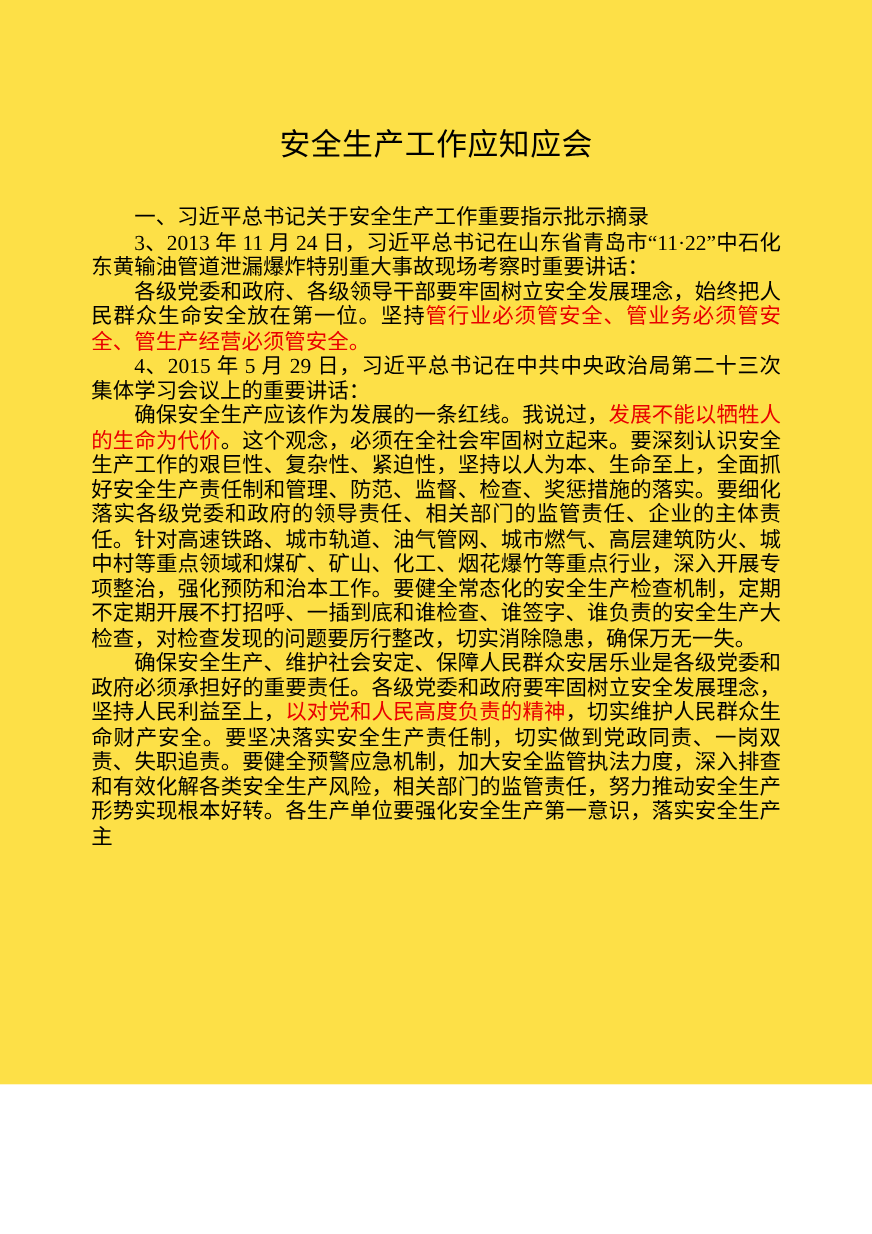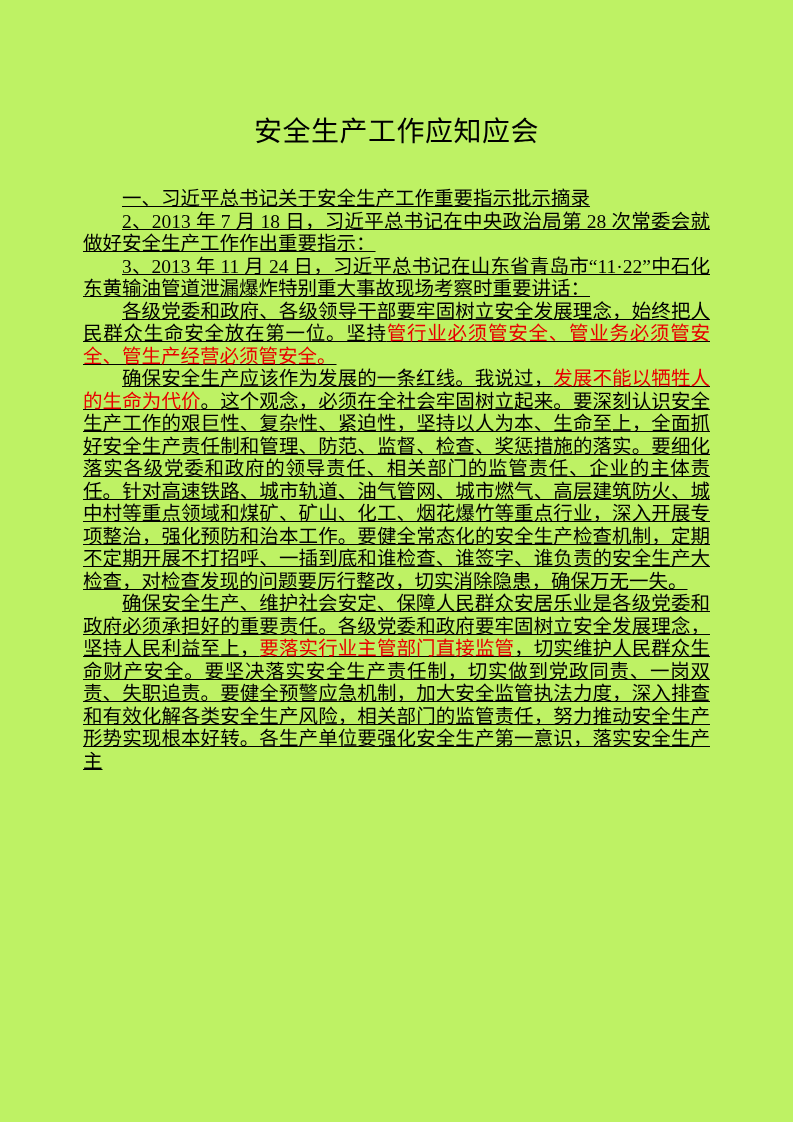--- a/index.html
+++ b/index.html
@@ -3,22 +3,22 @@
 <meta charset="utf-8">
 <style>
   html, body {
     margin: 0;
     padding: 0;
     background: #ffffff;
   }
   .page {
     position: relative;
     width: 793px;
-    height: 1122px;
-    background: #bef264;
+    height: 986px;
+    background: #fde047;
     box-sizing: border-box;
     padding: 112px 83px 0 83px;
     overflow: hidden;
     color: #000000;
   }
   .doc-title {
     margin: 0;
     font-family: "Liberation Sans", "DejaVu Sans", sans-serif;
     font-weight: 400;
     font-size: 28px;
@@ -33,35 +33,34 @@
     font-size: 19.5px;
     line-height: 22.5px;
     text-align: justify;
     text-justify: inter-character;
   }
   .doc-body p {
     margin: 0;
     padding: 0;
     text-indent: 2em;
     word-break: break-all;
-    text-decoration: underline;
   }
   .hl {
     color: var(--hl, #e80000);
   }
 </style>
 </head>
 <body>
 
 <div class="page">
   <h1 class="doc-title">安全生产工作应知应会</h1>
 
   <div class="doc-body">
     <p>一、习近平总书记关于安全生产工作重要指示批示摘录</p>
     <div id="paragraph-list">
-        <p><span>2、2013 年 7 月 18 日，习近平总书记在中央政治局第 28 次常委会就做好安全生产工作作出重要指示：</span></p>
         <p><span>3、2013 年 11 月 24 日，习近平总书记在山东省青岛市“11·22”中石化东黄输油管道泄漏爆炸特别重大事故现场考察时重要讲话：</span></p>
         <p><span>各级党委和政府、各级领导干部要牢固树立安全发展理念，始终把人民群众生命安全放在第一位。坚持</span><span class="hl">管行业必须管安全、管业务必须管安全、管生产经营必须管安全。</span></p>
+        <p><span>4、2015 年 5 月 29 日，习近平总书记在中共中央政治局第二十三次集体学习会议上的重要讲话：</span></p>
         <p><span>确保安全生产应该作为发展的一条红线。我说过，</span><span class="hl">发展不能以牺牲人的生命为代价</span><span>。这个观念，必须在全社会牢固树立起来。要深刻认识安全生产工作的艰巨性、复杂性、紧迫性，坚持以人为本、生命至上，全面抓好安全生产责任制和管理、防范、监督、检查、奖惩措施的落实。要细化落实各级党委和政府的领导责任、相关部门的监管责任、企业的主体责任。针对高速铁路、城市轨道、油气管网、城市燃气、高层建筑防火、城中村等重点领域和煤矿、矿山、化工、烟花爆竹等重点行业，深入开展专项整治，强化预防和治本工作。要健全常态化的安全生产检查机制，定期不定期开展不打招呼、一插到底和谁检查、谁签字、谁负责的安全生产大检查，对检查发现的问题要厉行整改，切实消除隐患，确保万无一失。</span></p>
-        <p><span>确保安全生产、维护社会安定、保障人民群众安居乐业是各级党委和政府必须承担好的重要责任。各级党委和政府要牢固树立安全发展理念，坚持人民利益至上，</span><span class="hl">要落实行业主管部门直接监管</span><span>，切实维护人民群众生命财产安全。要坚决落实安全生产责任制，切实做到党政同责、一岗双责、失职追责。要健全预警应急机制，加大安全监管执法力度，深入排查和有效化解各类安全生产风险，相关部门的监管责任，努力推动安全生产形势实现根本好转。各生产单位要强化安全生产第一意识，落实安全生产主</span></p>
+        <p><span>确保安全生产、维护社会安定、保障人民群众安居乐业是各级党委和政府必须承担好的重要责任。各级党委和政府要牢固树立安全发展理念，坚持人民利益至上，</span><span class="hl">以对党和人民高度负责的精神</span><span>，切实维护人民群众生命财产安全。要坚决落实安全生产责任制，切实做到党政同责、一岗双责、失职追责。要健全预警应急机制，加大安全监管执法力度，深入排查和有效化解各类安全生产风险，相关部门的监管责任，努力推动安全生产形势实现根本好转。各生产单位要强化安全生产第一意识，落实安全生产主</span></p>
       </div>
   </div>
 </div>
 
 </body></html>

